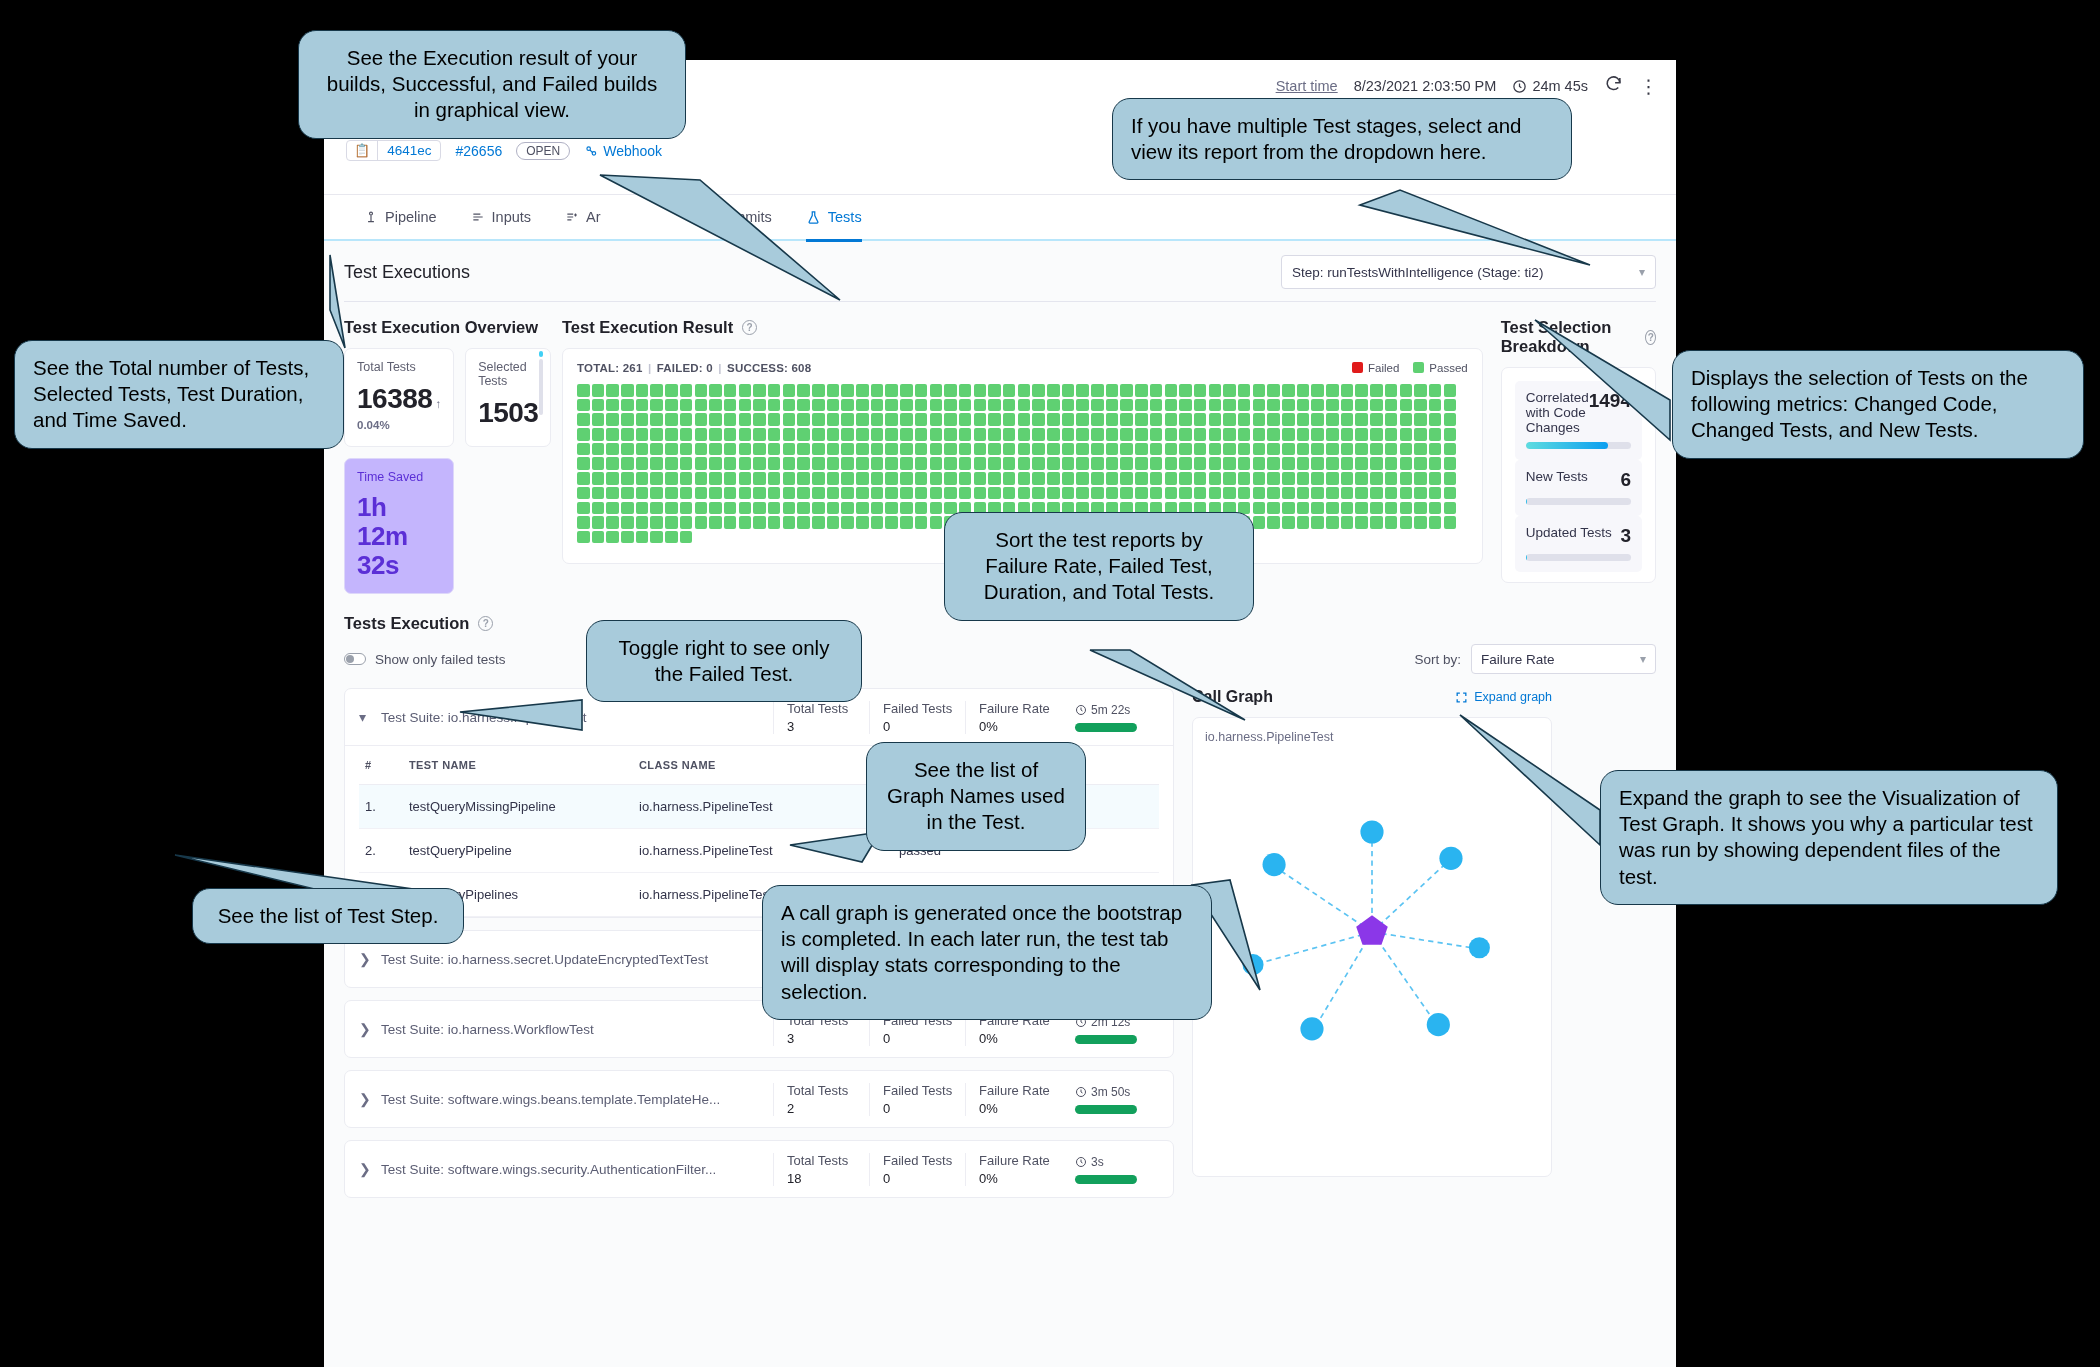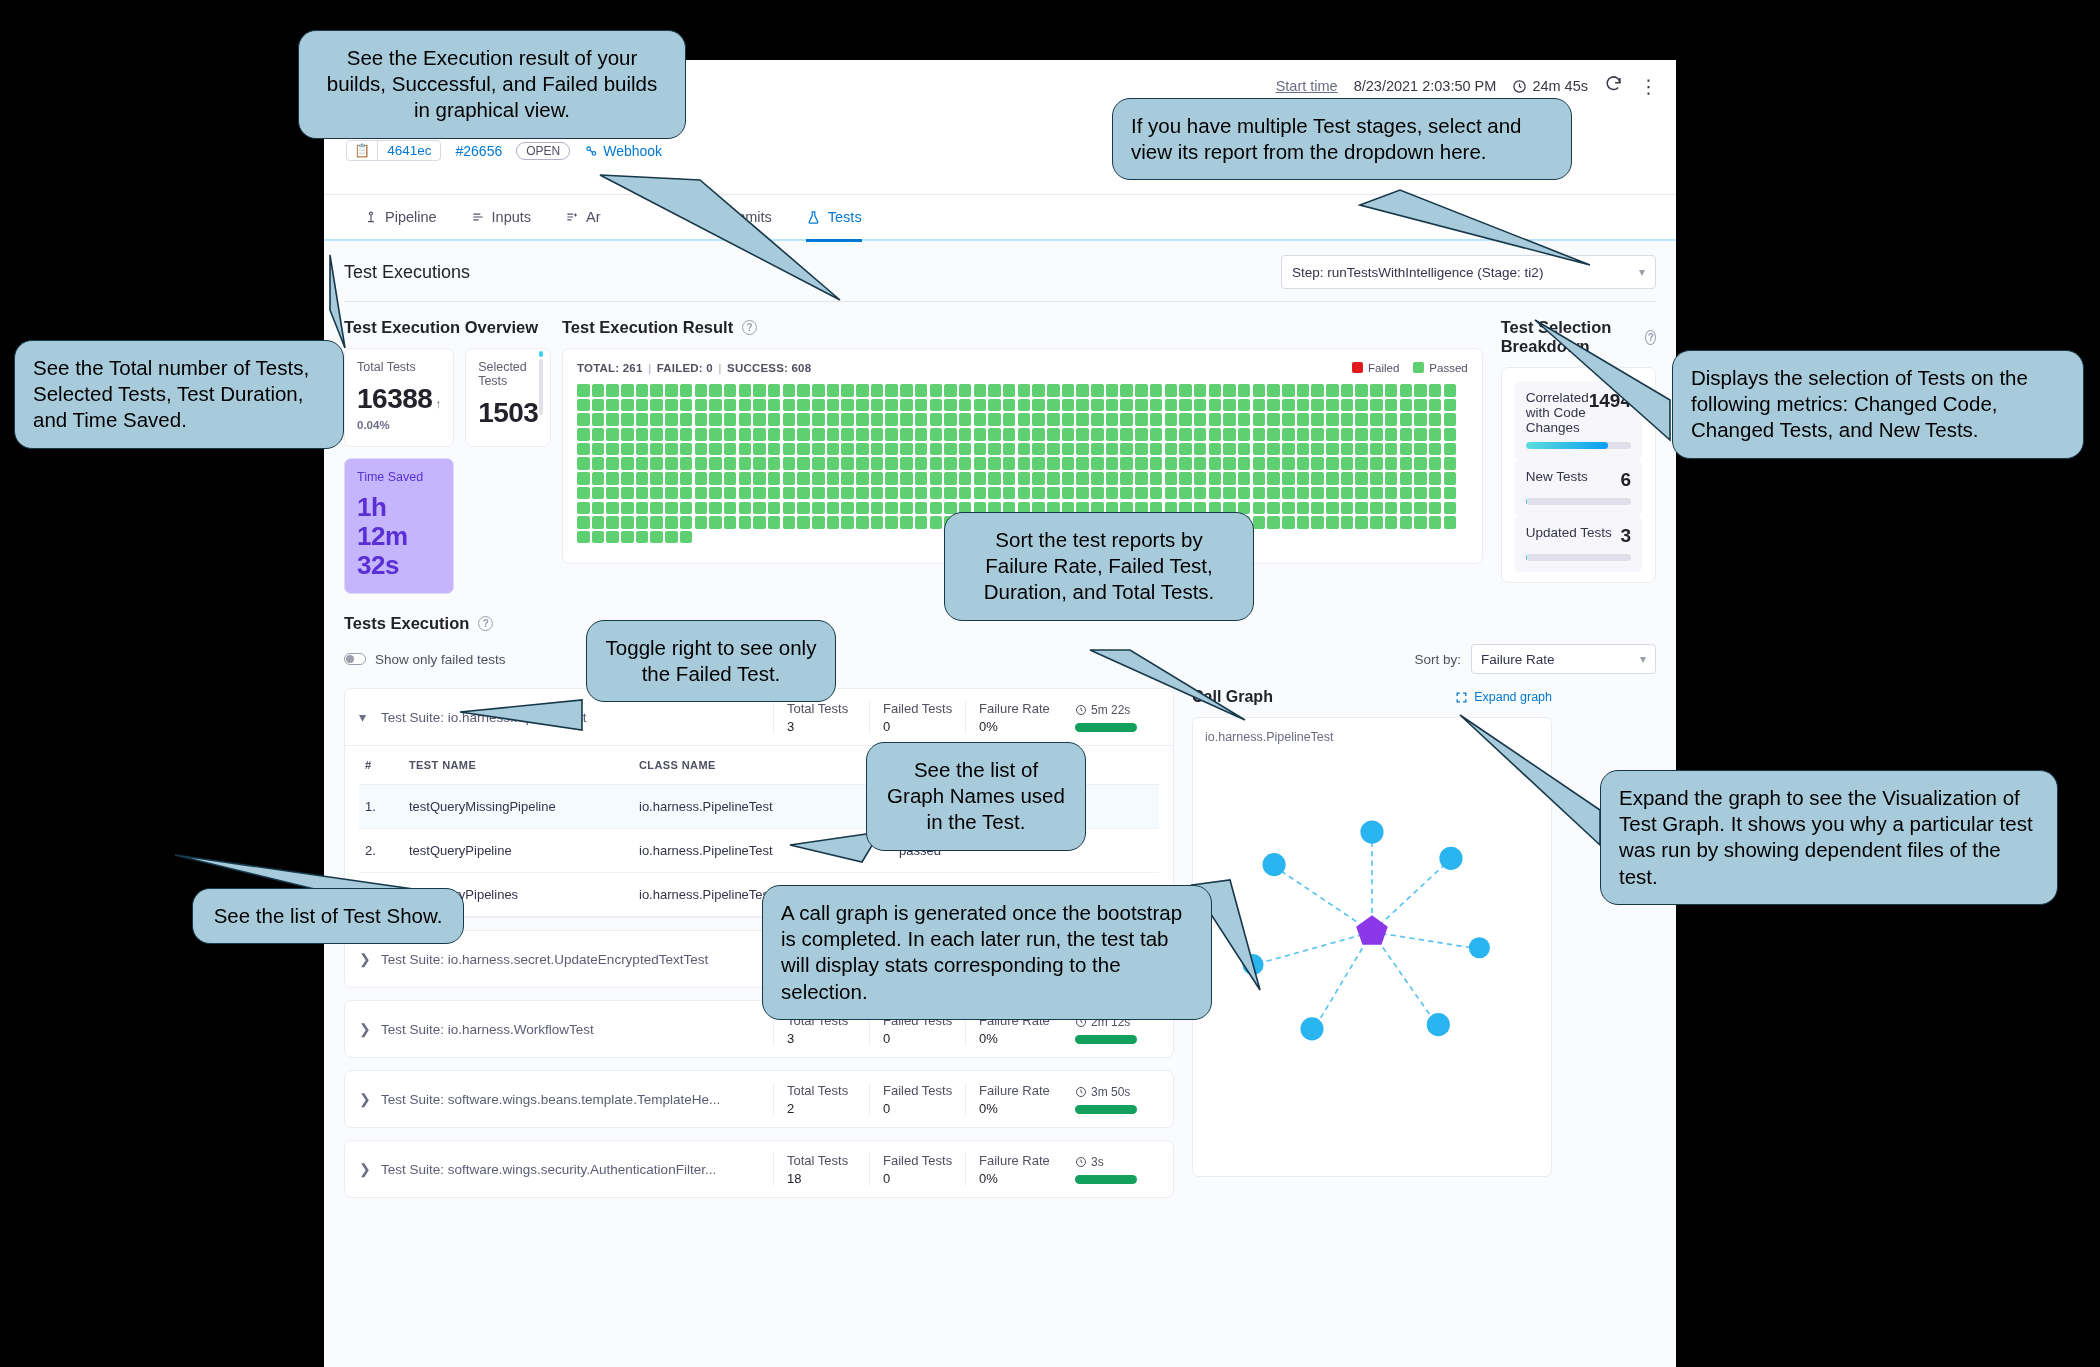--- a/index.html
+++ b/index.html
@@ -1306,21 +1306,21 @@
 <div class="co ctr" style="left:298px; top:30px; width:388px;">See the Execution result of your builds, Successful, and Failed builds in graphical view.</div>
 
 <div class="co" style="left:1112px; top:98px; width:460px;">If you have multiple Test  stages, select and view its report from the dropdown here.</div>
 
 <div class="co" style="left:14px; top:340px; width:330px;">See the Total number of Tests, Selected Tests, Test Duration, and Time Saved.</div>
 
 <div class="co" style="left:1672px; top:350px; width:412px;">Displays the selection of Tests on the following metrics: Changed Code, Changed Tests, and New Tests.</div>
 
 <div class="co ctr" style="left:944px; top:512px; width:310px;">Sort the test reports by Failure Rate, Failed Test, Duration, and Total Tests.</div>
 
-<div class="co ctr" style="left:586px; top:620px; width:250px;">Toggle right to see only the Failed Test.</div>
+<div class="co ctr" style="left:586px; top:620px; width:276px;">Toggle right to see only the Failed Test.</div>
 
 <div class="co ctr" style="left:866px; top:742px; width:220px;">See the list of Graph Names used in the Test.</div>
 
-<div class="co ctr" style="left:192px; top:888px; width:272px;">See the list of Test Show.</div>
+<div class="co ctr" style="left:192px; top:888px; width:272px;">See the list of Test Step.</div>
 
 <div class="co" style="left:762px; top:885px; width:450px;">A call graph is generated once the bootstrap is completed. In each later run, the test tab will display stats corresponding to the selection.</div>
 
 <div class="co" style="left:1600px; top:770px; width:458px;">Expand the graph to see the Visualization of Test Graph. It shows you why a particular test was run by showing dependent files of the test.</div>
 
 </body></html>

